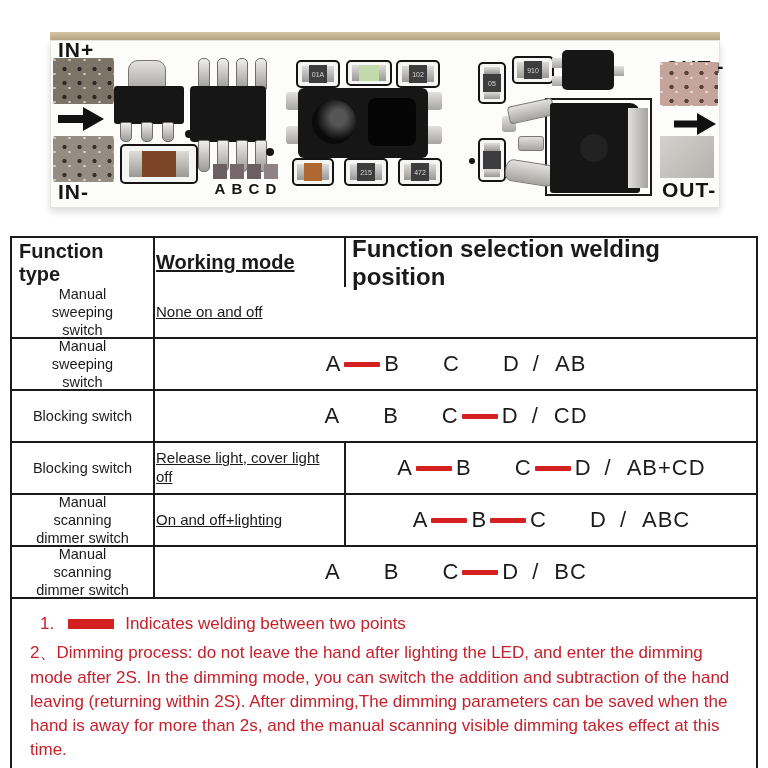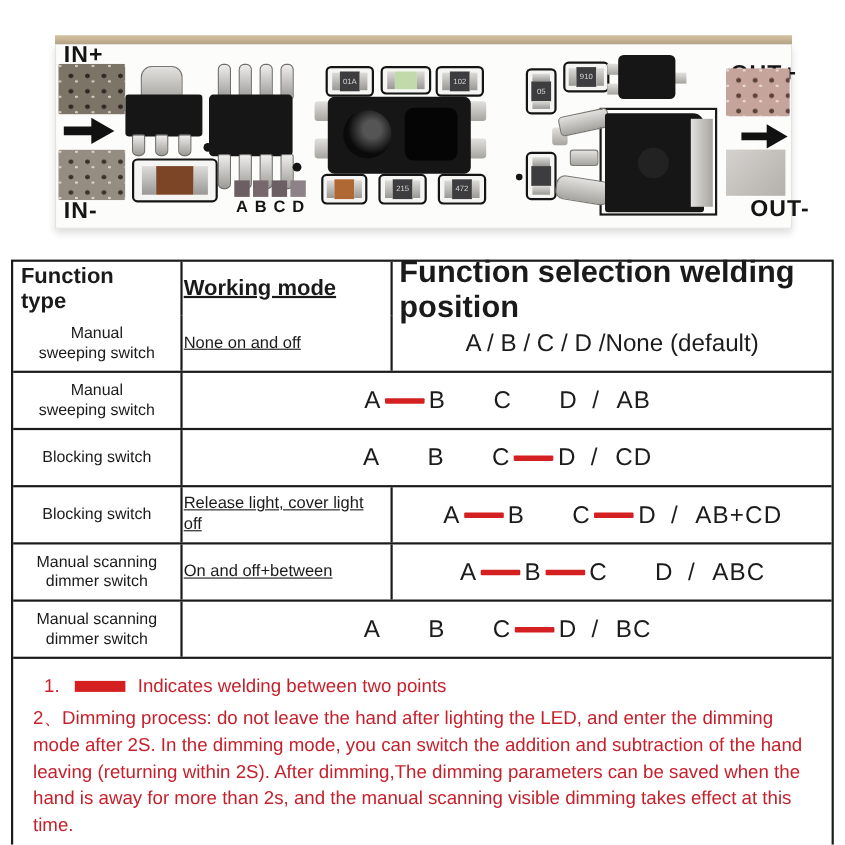--- a/index.html
+++ b/index.html
@@ -44,30 +44,30 @@
   .smd-mid.orange{background:#b06832;}
   .smd-mid.green{background:#c2d9ab;}
   .dot{position:absolute;background:#151515;border-radius:50%;}
   .sil{position:absolute;box-sizing:border-box;}
 
   
   .info-table{position:absolute;left:10px;top:236px;width:748px;box-sizing:border-box;
               border:2px solid #1b1b1b;background:#ffffff;}
   .trow{display:flex;align-items:stretch;border-top:2px solid #1b1b1b;}
   .trow:first-child{border-top:none;}
-  .c1{width:152px;display:flex;align-items:center;justify-content:center;text-align:center;
+  .c1{width:141px;display:flex;align-items:center;justify-content:center;text-align:center;
       box-sizing:border-box;padding:2px 20px;}
   .c2{width:191px;border-left:2px solid #1b1b1b;display:flex;align-items:center;
       box-sizing:border-box;padding:2px 6px 2px 1px;text-decoration:underline;}
   .c3{flex:1;border-left:2px solid #1b1b1b;display:flex;align-items:center;justify-content:center;
       box-sizing:border-box;padding:2px 6px;}
   .thead-row{height:49px;}
   .thead-row .c1,.thead-row .c2{font-weight:bold;font-size:20px;justify-content:flex-start;text-align:left;}
   .thead-row .c1{padding-left:7px;}
-  .thead-row .c3{font-weight:bold;font-size:28px;}
+  .thead-row .c3{font-weight:bold;font-size:24px;}
   .drow{height:50px;}
   .cell-ft{font-size:14.5px;line-height:1.25;}
   .cell-wm{font-size:15px;line-height:1.25;}
   .cell-weld{font-size:22px;color:#1c1c1c;}
   .weld-letter{margin:0 1px;}
   .weld-line{display:inline-block;width:36px;height:5px;background:var(--weld-red,#d42020);
              border-radius:1px;margin:0 3px;}
   .weld-gap{display:inline-block;width:42px;}
   .weld-slash{margin:0 13px;}
   .weld-label{margin-left:3px;letter-spacing:1px;}
@@ -222,34 +222,33 @@
     <div class="sil metal-v" style="left:578px;top:76px;width:20px;height:80px;"></div>
     <div class="sil" style="left:530px;top:102px;width:28px;height:28px;border-radius:50%;background:#222;"></div>
 
     <div class="pcb-label" style="left:614px;top:24px;">OUT+</div>
     <div class="pad-grid grid-pink" style="left:610px;top:30px;width:58px;height:44px;"></div>
     <svg class="arrow" style="left:622px;top:78px;" width="46" height="28" viewBox="0 0 46 28">
       <path d="M2 14 H29" stroke="#111" stroke-width="7"></path>
         <path d="M25 3 L44 14 L25 25 Z" fill="#111"></path>
     </svg>
     <div class="sil" style="left:610px;top:104px;width:54px;height:42px;background:linear-gradient(135deg,#d4d2ce,#b4b1ac);"></div>
-    <div class="pcb-label" style="left:632px;top:146px;">OUT-</div>
+    <div class="pcb-label" style="left:612px;top:146px;">OUT-</div>
   </div>
 
   <div class="info-table">
     <div class="trow thead-row">
       <div class="c1">Function type</div>
       <div class="c2">Working mode</div>
       <div class="c3">Function selection welding position</div>
     </div>
     <div id="table-body">
         <div class="trow drow">
           <div class="c1 cell-ft">Manual sweeping switch</div>
           <div class="c2 cell-wm">None on and off</div>
-          <div class="c3 cell-weld">A  /  B  /  C  /  D  /None (default)</div>
         </div>
         <div class="trow drow">
           <div class="c1 cell-ft">Manual sweeping switch</div>
           <div class="c3 cell-weld">
             <span class="weld-letter">A</span>
             <span class="weld-line"></span>
             <span class="weld-letter">B</span>
             <span class="weld-gap"></span>
             <span class="weld-letter">C</span>
             <span class="weld-gap"></span>
@@ -282,21 +281,21 @@
             <span class="weld-gap"></span>
             <span class="weld-letter">C</span>
             <span class="weld-line"></span>
             <span class="weld-letter">D</span>
             <span class="weld-slash">/</span>
             <span class="weld-label">AB+CD</span>
           </div>
         </div>
         <div class="trow drow">
           <div class="c1 cell-ft">Manual scanning dimmer switch</div>
-          <div class="c2 cell-wm">On and off+between</div>
+          <div class="c2 cell-wm">On and off+lighting</div>
           <div class="c3 cell-weld">
             <span class="weld-letter">A</span>
             <span class="weld-line"></span>
             <span class="weld-letter">B</span>
             <span class="weld-line"></span>
             <span class="weld-letter">C</span>
             <span class="weld-gap"></span>
             <span class="weld-letter">D</span>
             <span class="weld-slash">/</span>
             <span class="weld-label">ABC</span>

